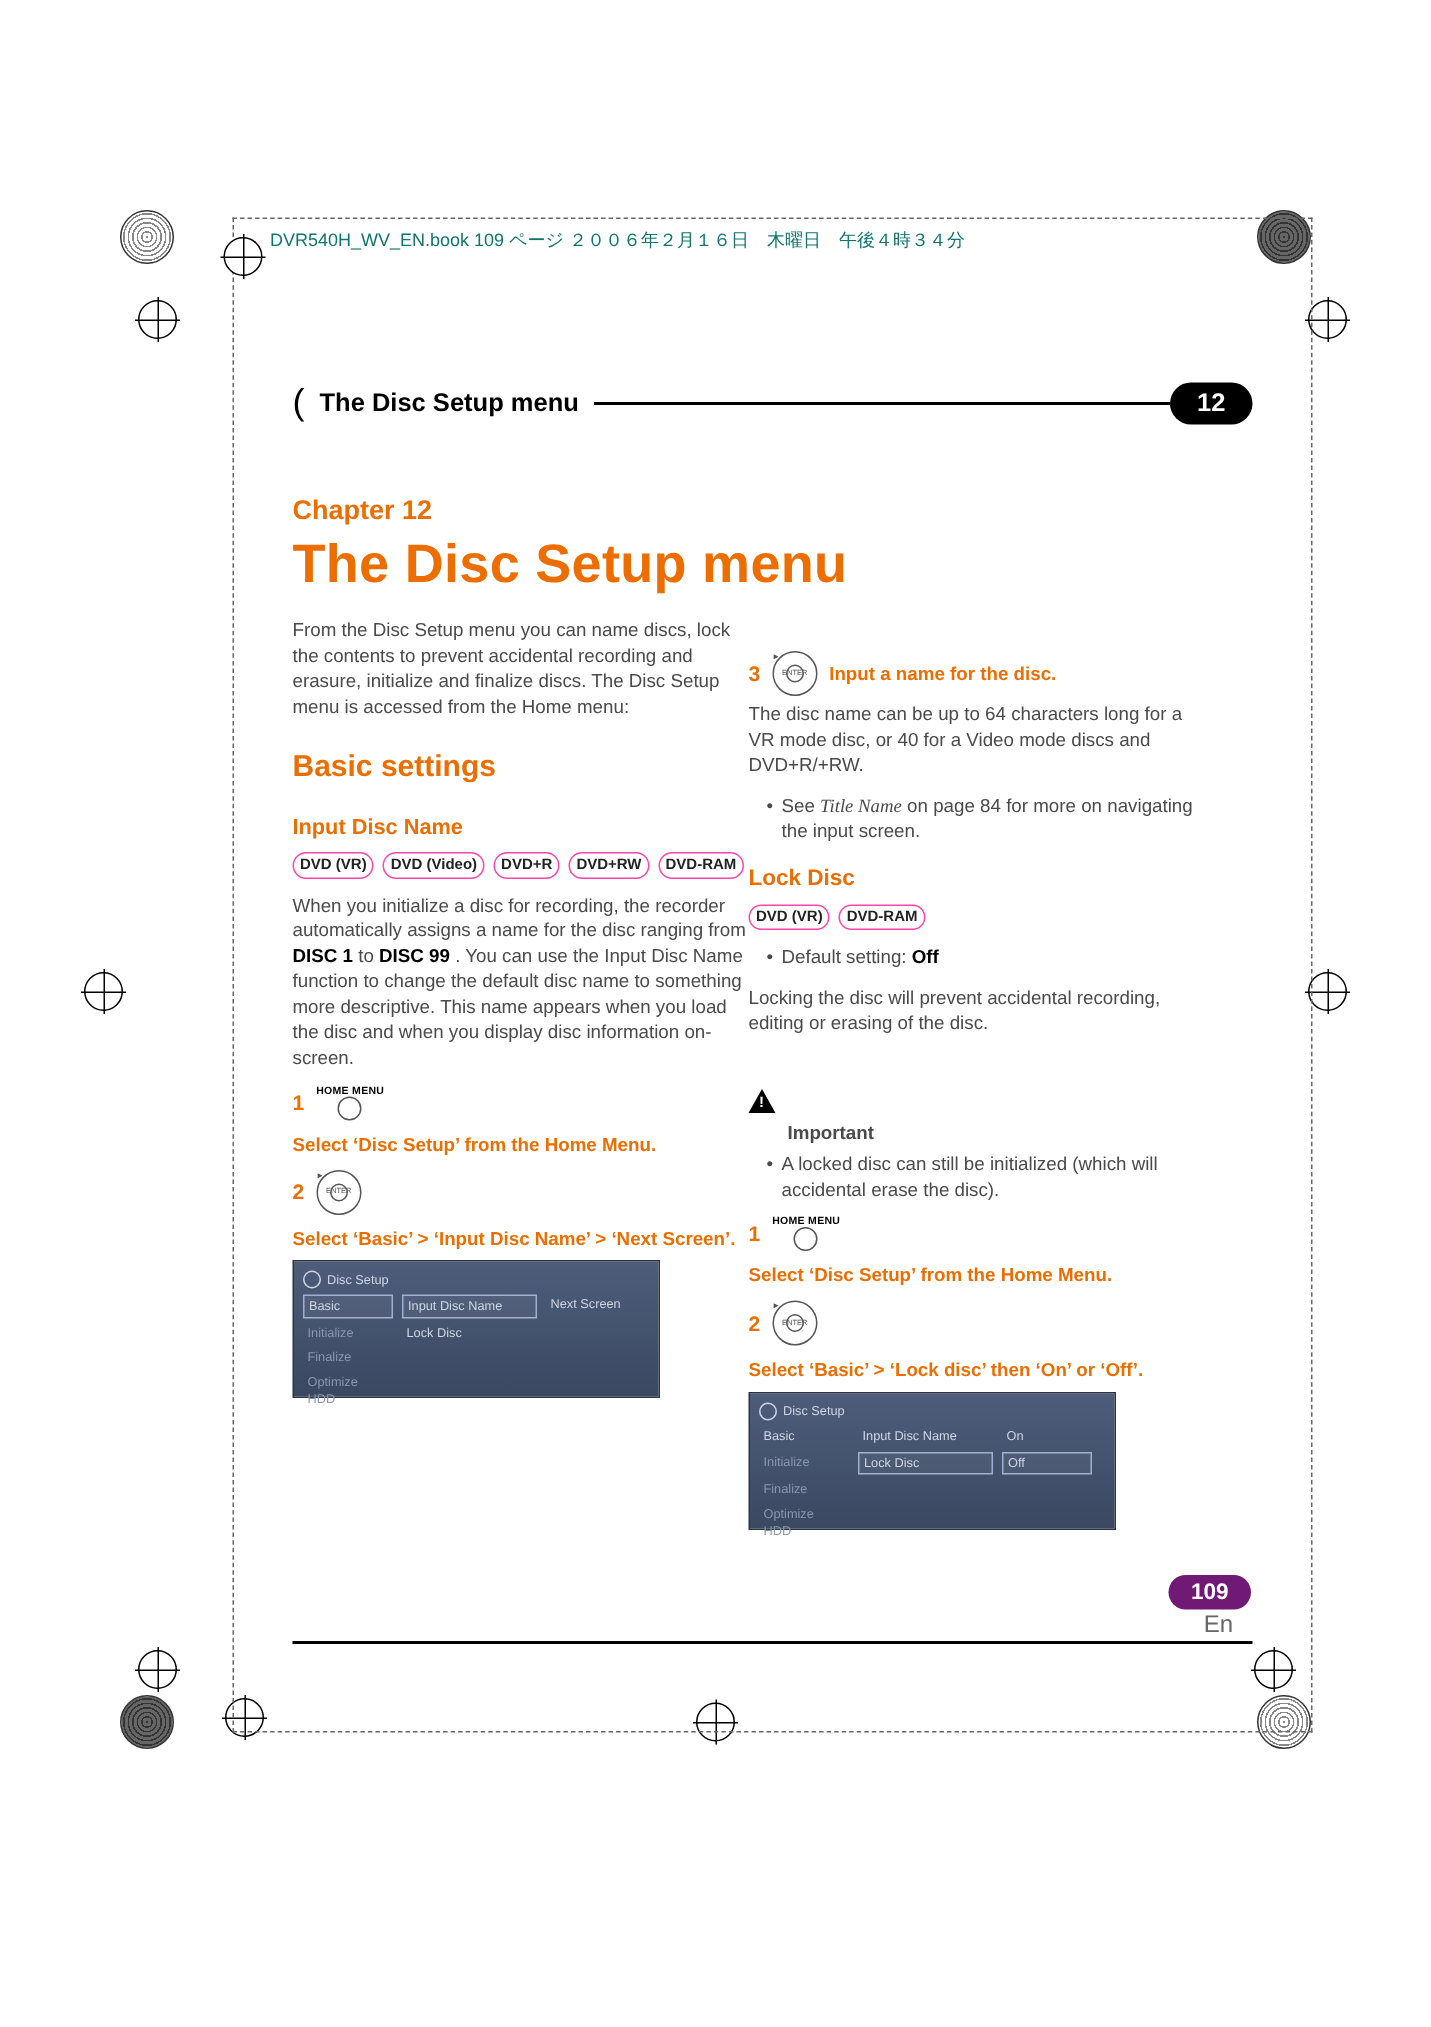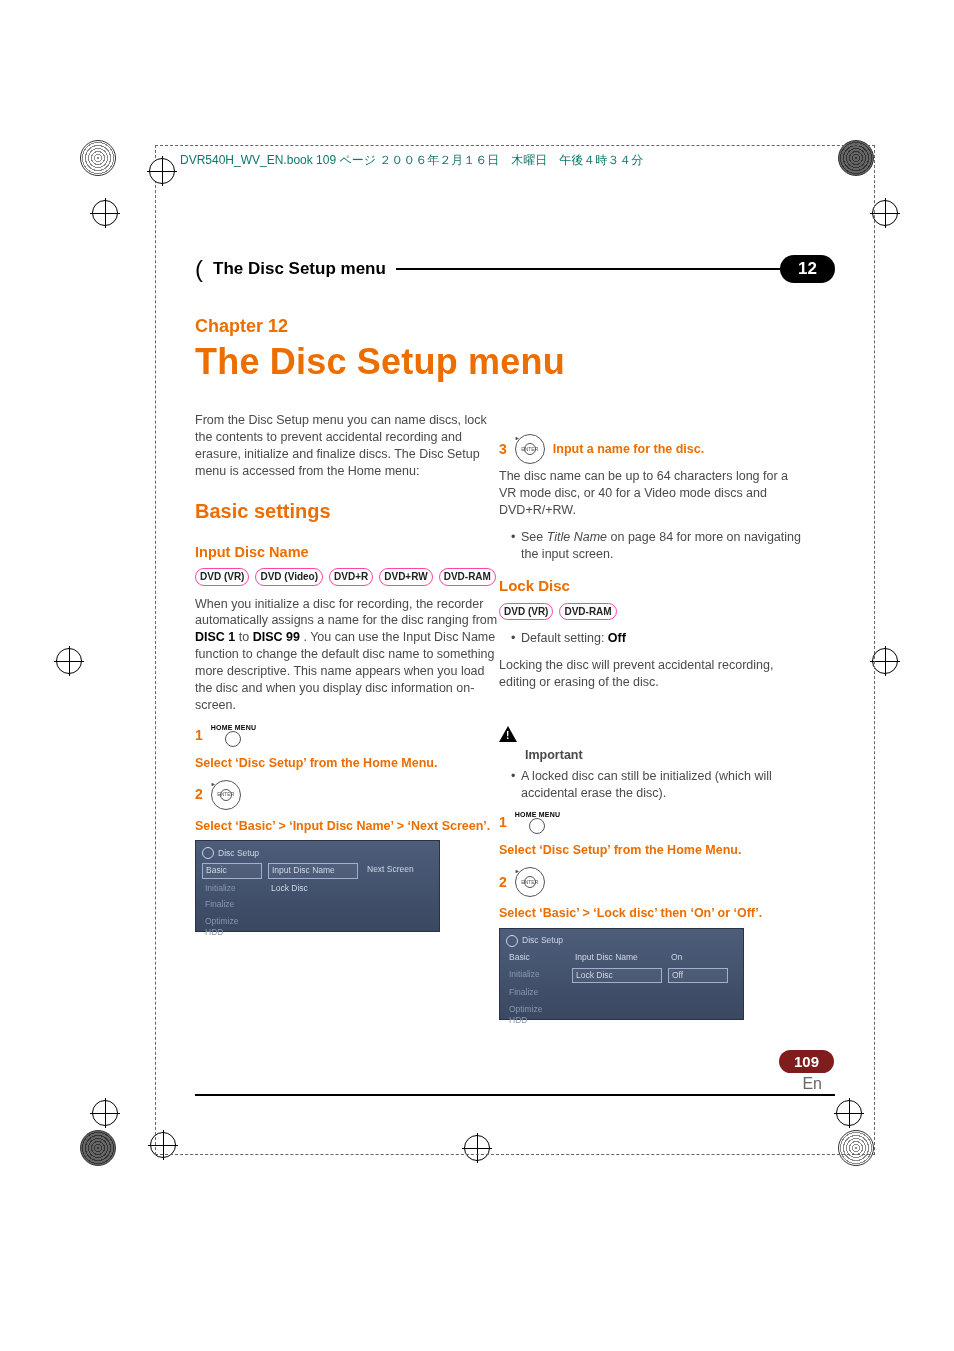--- a/index.html
+++ b/index.html
@@ -16,21 +16,21 @@
   .bookfile-icon { position: absolute; top: 158px; left: 149px; width: 26px; height: 26px; border: 1px solid #000; border-radius: 50%; display: flex; align-items: center; justify-content: center; background: #fff; }
   .bookfile-icon::before, .bookfile-icon::after { content: ""; position: absolute; background: #000; }
   .bookfile-icon::before { width: 1px; height: 30px; }
   .bookfile-icon::after  { height: 1px; width: 30px; }
 
   .section-bar { position: absolute; left: 195px; top: 254px; width: 640px; height: 30px; display: flex; align-items: center; }
   .section-title-box { font-weight: 700; font-size: 17px; margin: 0 10px; white-space: nowrap; }
   .section-bar .ruleline { flex: 1; height: 2px; background: #000; }
   .section-bar .pill { background: #000; color: #fff; font-weight: 700; font-size: 17px; padding: 4px 18px; border-radius: 14px; }
 
-  .chapter-block { position: absolute; left: 195px; top: 316px; width: 640px; }
+  .chapter-block { position: absolute; left: 195px; top: 330px; width: 640px; }
   .chapter-label { font-size: 18px; font-weight: 700; color: #ec6e00; margin-bottom: 4px; }
   .chapter-title { font-size: 36px; font-weight: 800; color: #ec6e00; letter-spacing: 0.2px; margin-bottom: 14px; }
 
   .columns { position: absolute; left: 195px; top: 412px; width: 640px; display: flex; }
   .col { width: 304px; font-size: 12.5px; line-height: 1.35; color: #4a4a4a; }
   .col p { margin-bottom: 10px; }
   .h-orange-lg { color: #ec6e00; font-weight: 800; font-size: 20px; margin: 18px 0 18px; }
   .h-orange-md { color: #ec6e00; font-weight: 800; font-size: 14.5px; margin: 8px 0 6px; }
   .badge-row { display: flex; gap: 6px; margin: 4px 0 10px; }
   .badge { font-size: 10px; font-weight: 700; padding: 1px 4px; border: 1.5px solid #f4a; border-radius: 9px; color: #222; background: #fff; white-space: nowrap; }
@@ -43,33 +43,33 @@
   .step .btn-ico .nav .enter { position: absolute; inset: 8px; border: 1px solid #555; border-radius: 50%; font-size: 5px; display: flex; align-items: center; justify-content: center; color: #555; }
   .step .btn-ico .nav::before, .step .btn-ico .nav::after { content: "▸"; position: absolute; font-size: 6px; color: #555; }
   
   .important-row { display: flex; align-items: center; gap: 8px; margin: 14px 0 4px; }
   .warn-icon { width: 0; height: 0; border-left: 9px solid transparent; border-right: 9px solid transparent; border-bottom: 16px solid #000; position: relative; }
   .warn-icon::after { content: "!"; position: absolute; left: -2px; top: 3px; color: #fff; font-size: 10px; font-weight: 700; }
   .important-label { font-weight: 700; font-size: 12.5px; margin-top: 42px; }
   ul.bul { list-style: none; padding-left: 12px; margin-bottom: 10px; }
   ul.bul li { position: relative; padding-left: 10px; margin-bottom: 6px; }
   ul.bul li::before { content: "•"; position: absolute; left: 0; }
-  .ital { font-style: italic; }
+  .ital { font-style: italic; font-family: Liberation Serif, serif; }
   .strong { font-weight: 700; color: #000; }
 
   .osd { width: 245px; height: 92px; background: #5a6a8a; background: linear-gradient(#4d5d7a, #3a4861); border: 1px solid #2a3346; margin: 6px 0 14px; padding: 6px; font-size: 8.5px; color: #cfd6e6; }
   .osd .titlebar { display: flex; align-items: center; gap: 4px; margin-bottom: 4px; }
   .osd .titlebar .disc-ico { width: 12px; height: 12px; border: 1px solid #cfd6e6; border-radius: 50%; }
   .osd .grid { display: grid; grid-template-columns: 60px 90px 60px; gap: 3px 6px; }
   .osd .cell { padding: 1px 3px; }
   .osd .cell.box { border: 1px solid #9fb0d0; background: rgba(255,255,255,0.05); }
   .osd .faded { color: #8a97b0; }
 
   .page-num-pill { position: absolute; right: 120px; top: 1050px; }
-  .page-num-pill .pill { background: #7f1d1d; color: #fff; font-weight: 700; font-size: 15px; padding: 3px 15px; border-radius: 12px; display: inline-block; }
+  .page-num-pill .pill { background: #701a75; color: #fff; font-weight: 700; font-size: 15px; padding: 3px 15px; border-radius: 12px; display: inline-block; }
   .page-num-pill .lang { font-size: 16px; color: #666; text-align: right; margin-top: 2px; padding-right: 12px; }
   .footer-rule { position: absolute; left: 195px; right: 119px; top: 1094px; height: 2px; background: #000; }
 </style>
 </head>
 <body>
 
 <div class="crop-mark" style="left:80px; top:140px;">
     <div class="crop-circle"></div>
   </div>
 <div class="crop-mark" style="right:80px; top:140px;">

